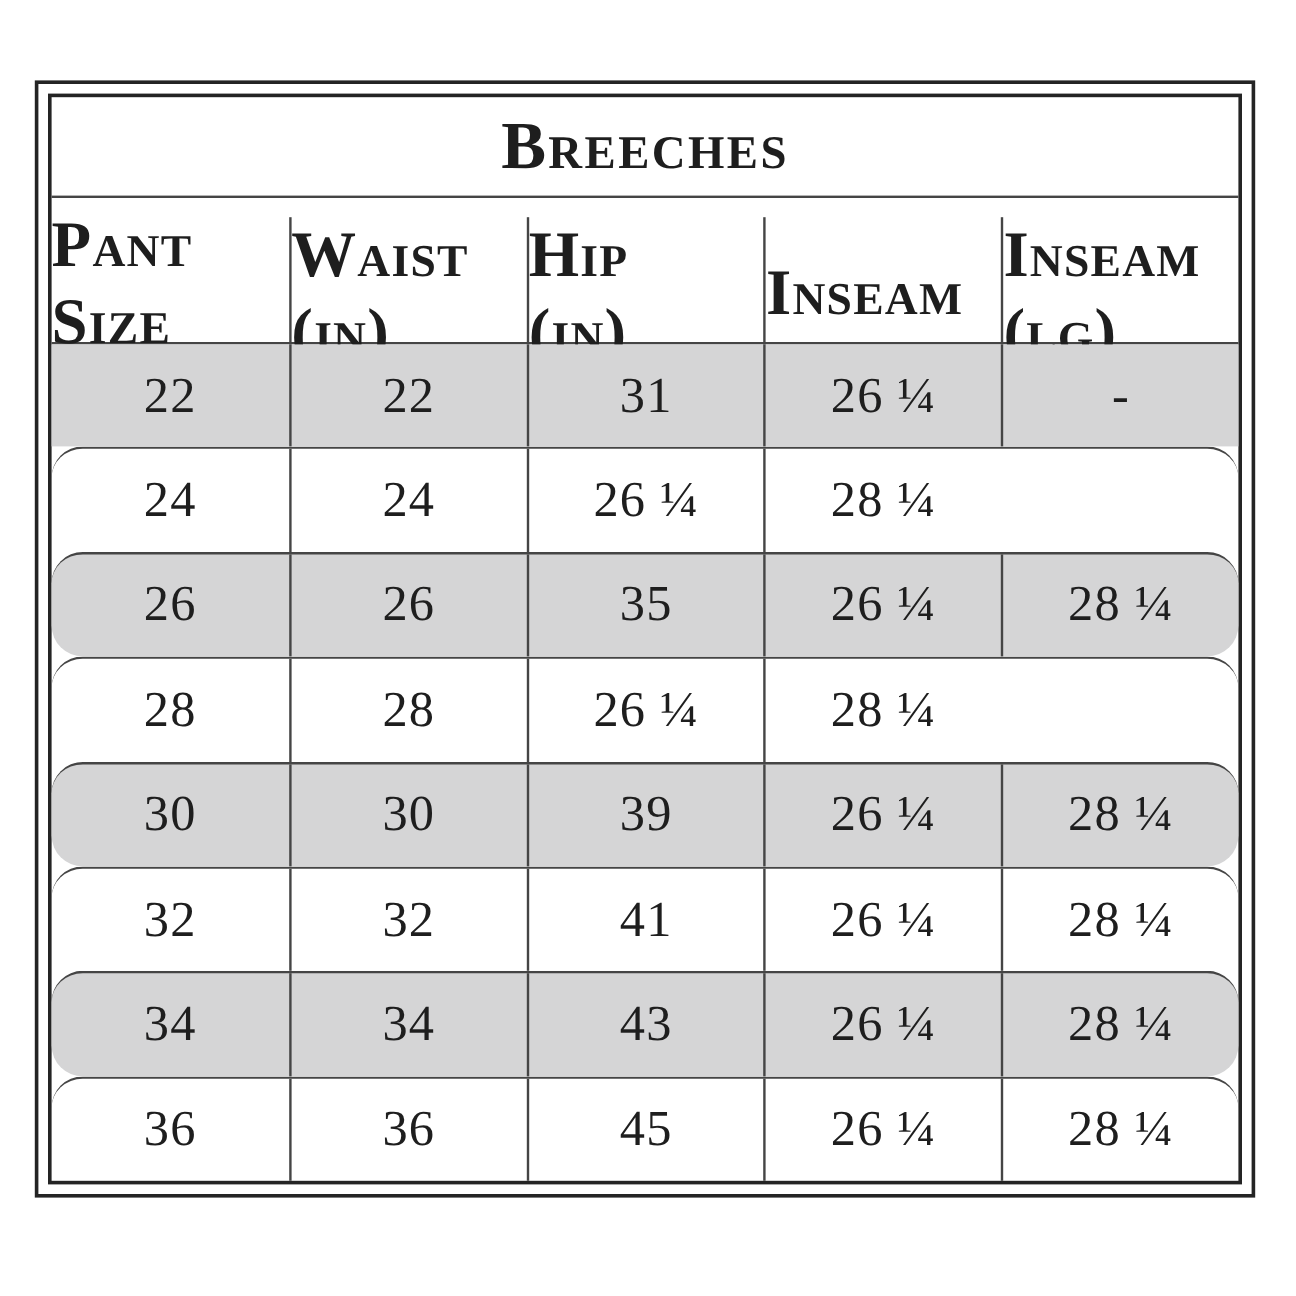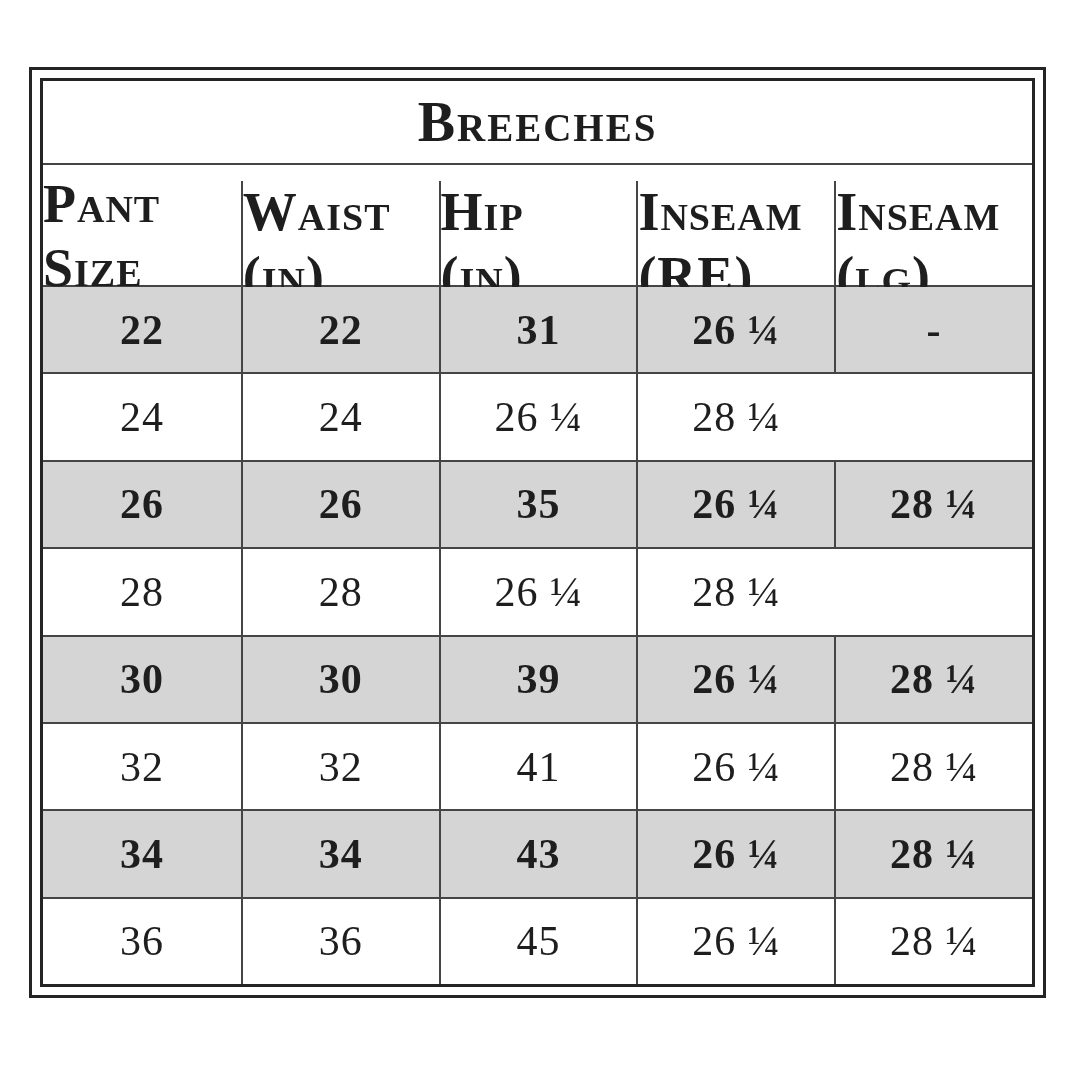--- a/index.html
+++ b/index.html
@@ -72,22 +72,22 @@
   .body-rows {
     flex: 1 1 auto;
     display: flex;
     flex-direction: column;
   }
   .row {
     flex: 1 1 0;
     display: grid;
     grid-template-columns: repeat(5, 1fr);
   }
-  .row + .row { border-top: 2px solid #454545; }
-  .row.shaded { background: #d5d5d6; font-weight: bold; }
+  .row + .row { border-top: 2px solid #454545; border-radius: 26px; }
+  .row.shaded { background: #d5d5d6; }
   .td {
     display: flex;
     align-items: center;
     justify-content: center;
     font-size: 42px;
     letter-spacing: 1px;
   }
   .td + .td { border-left: 2px solid #454545; }
 </style>
 </head>
@@ -108,21 +108,20 @@
       <div class="th">
         <span>Waist</span>
         <span>(in)</span>
       </div>
       <div class="th">
         <span>Hip</span>
         <span>(in)</span>
       </div>
       <div class="th">
         <span>Inseam</span>
-        <span>(RE)</span>
       </div>
       <div class="th">
         <span>Inseam</span>
         <span>(lg)</span>
       </div>
     </div>
 
     <div class="body-rows">
 
       <div class="row shaded">

